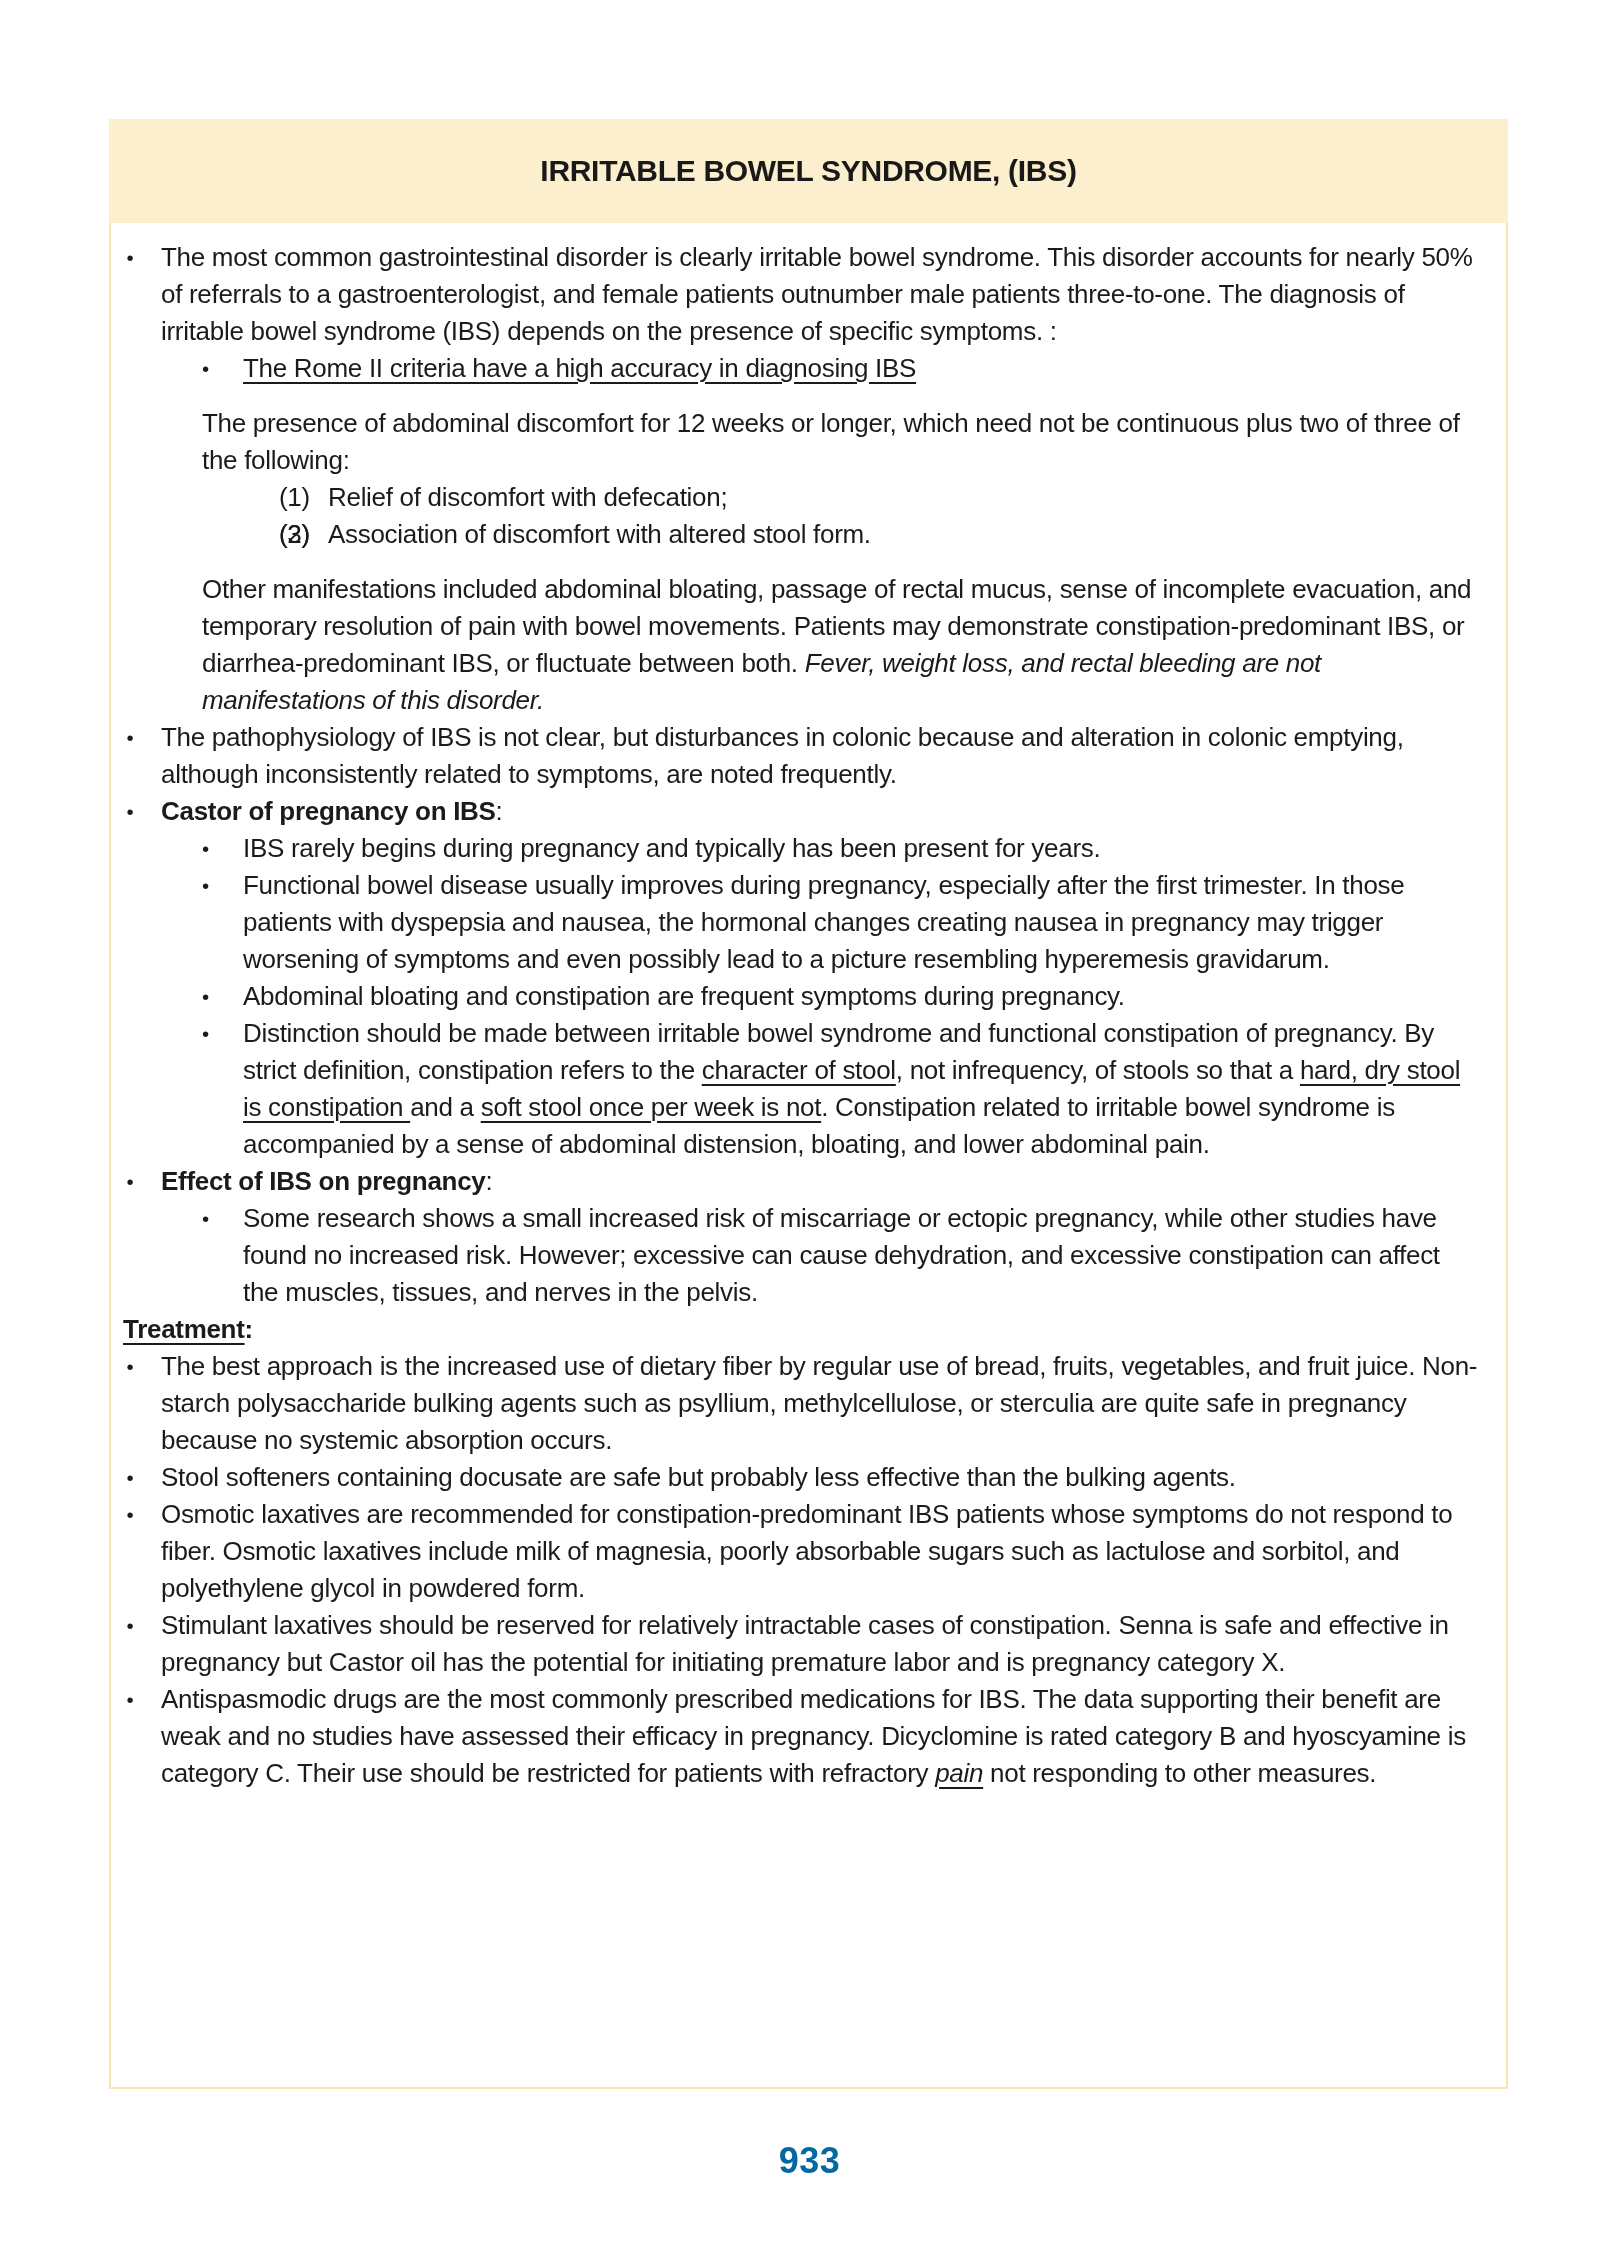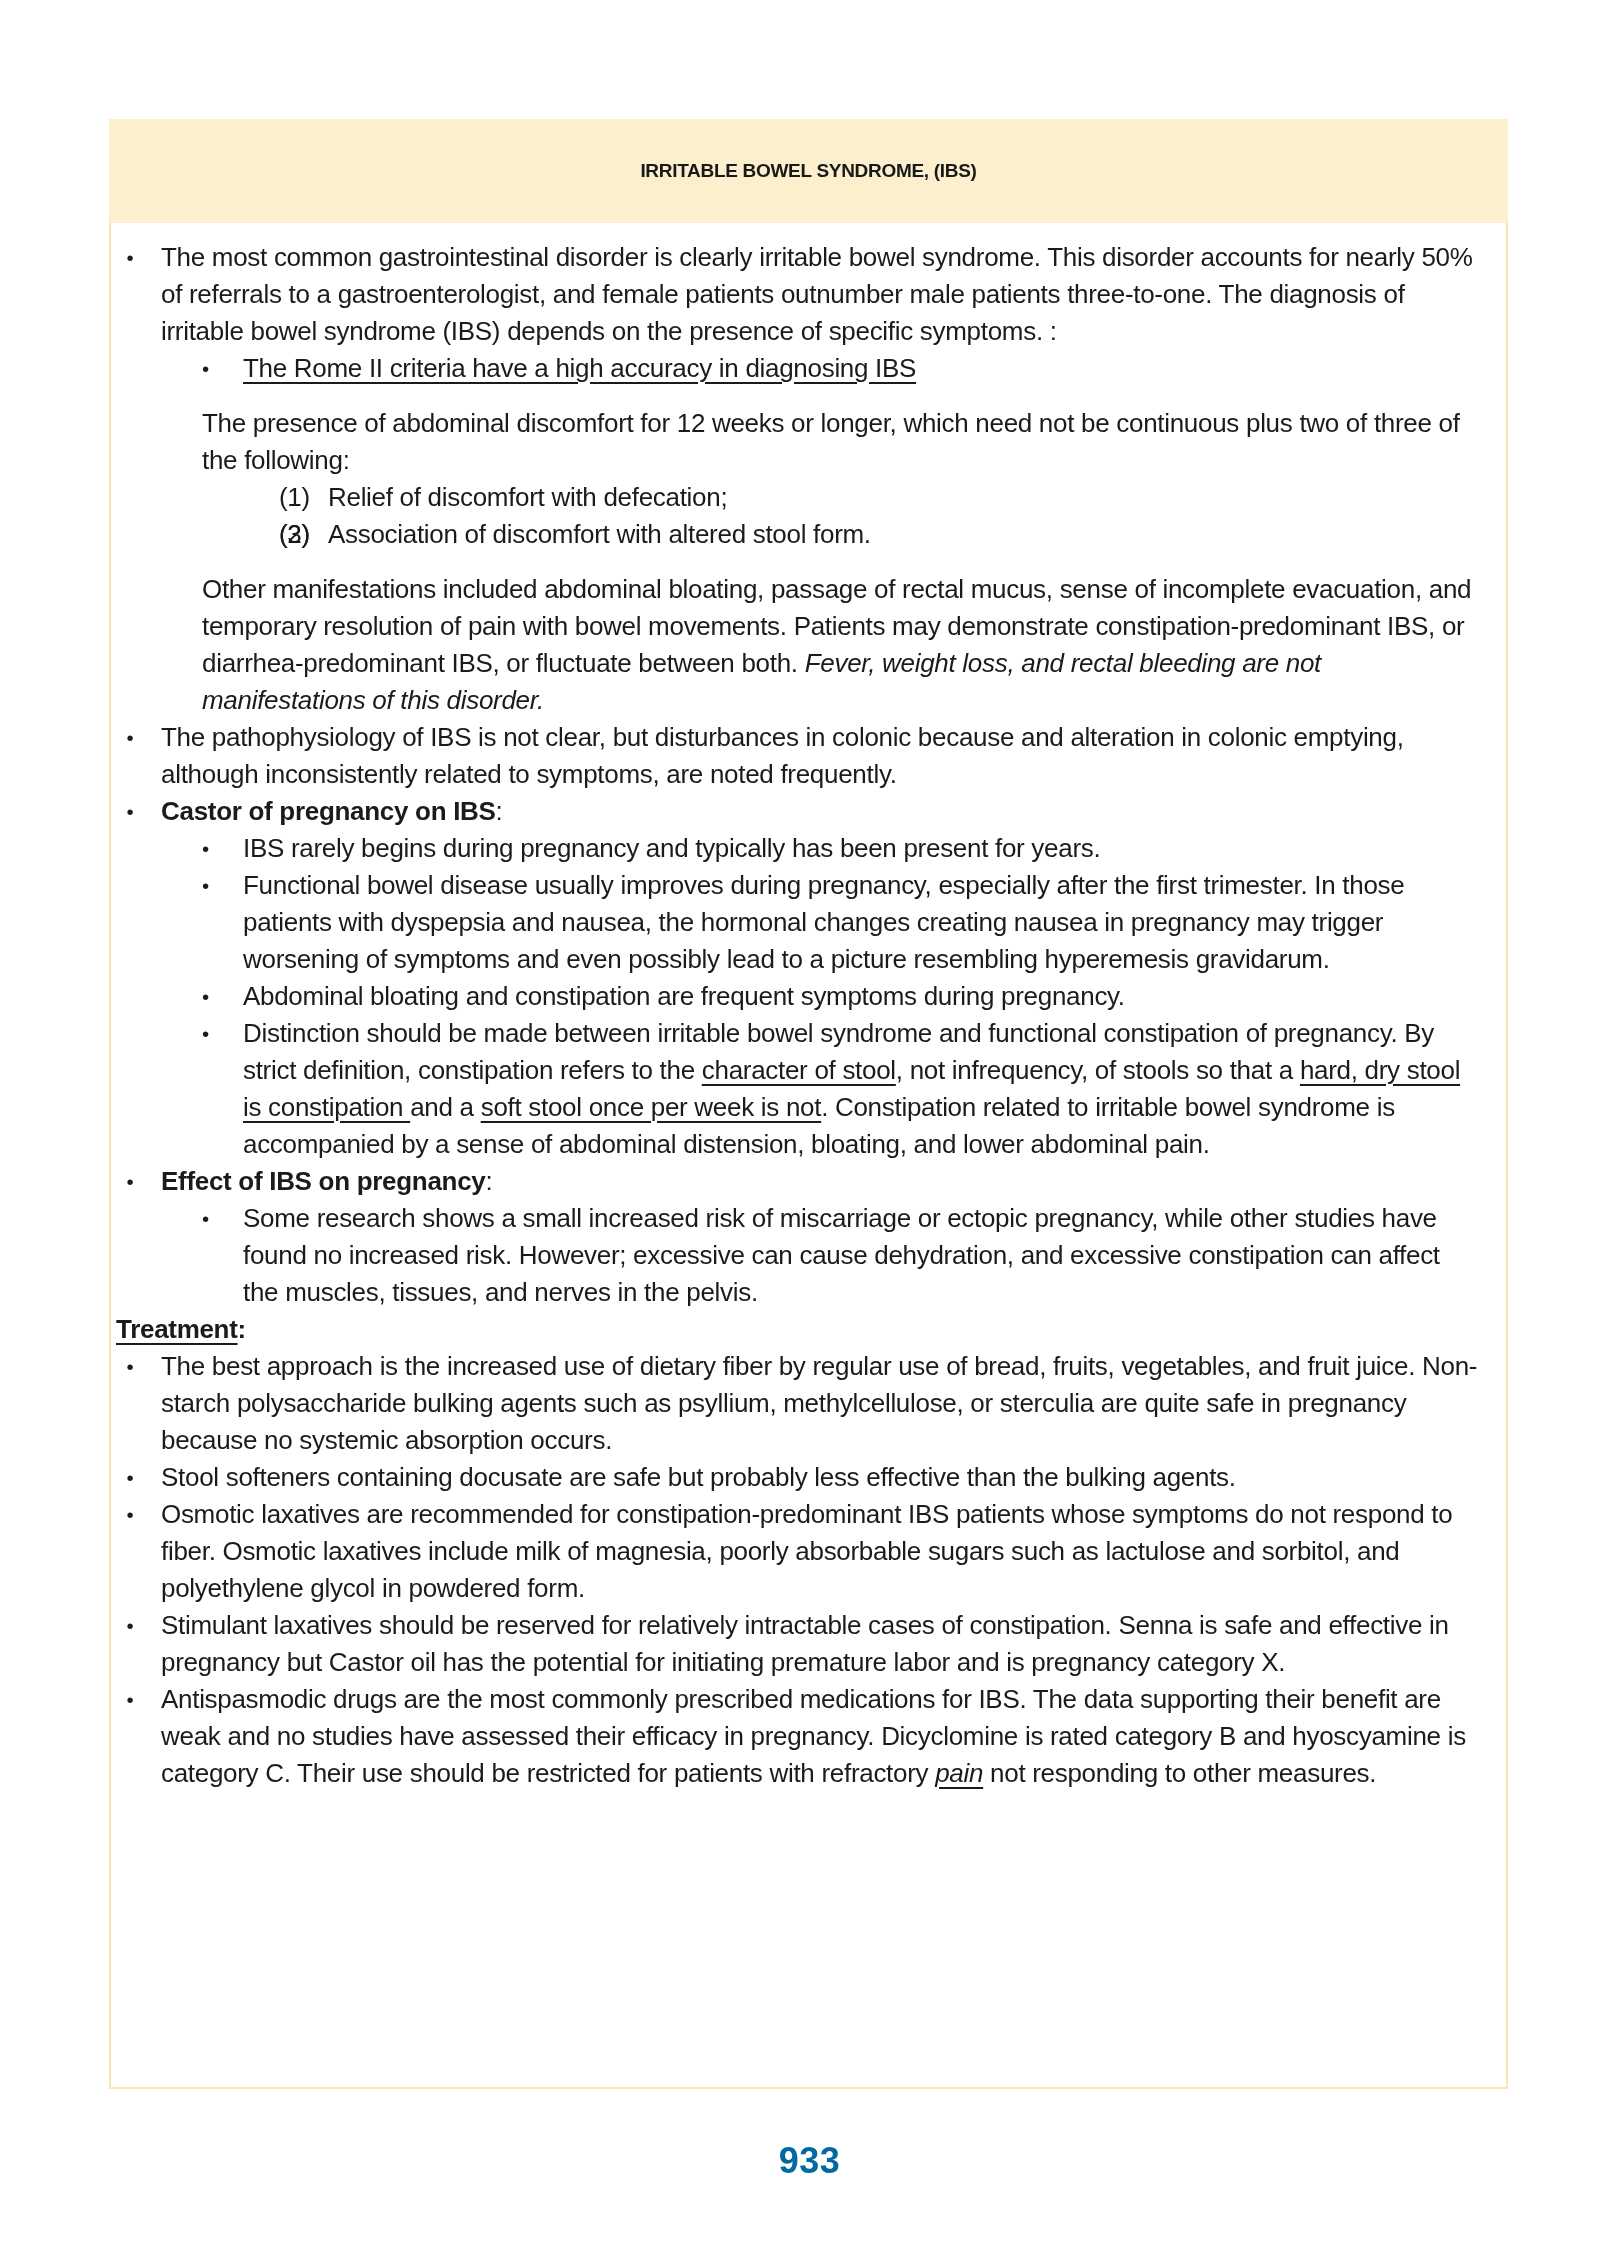--- a/index.html
+++ b/index.html
@@ -14,21 +14,21 @@
   }
   .banner{
     position:absolute;
     left:109px; top:119px;
     width:1399px; height:104px;
     background:#FBEFCE;
     display:flex; align-items:center; justify-content:center;
   }
   .banner .title{
     font-weight:700;
-    font-size:19px;
+    font-size:30px;
     letter-spacing:-0.3px;
     color:#191919;
   }
   .content-box{
     position:absolute;
     left:109px; top:223px;
     width:1399px;
     min-height:1866px;
     box-sizing:border-box;
     background:#ffffff;
@@ -50,21 +50,21 @@
     top:0;
     font-size:20.5px;
   }
   .li1{padding-left:50px;}
   .li1 > .marker{left:15.6px;}
   .li2{padding-left:132px;}
   .li2 > .marker{left:91px;}
   .cont{padding-left:91px;margin-top:18px;}
   .num{padding-left:217px;}
   .num > .numlabel{position:absolute; left:168px; top:0;}
-  .heading{padding-left:5px;}
+  .heading{padding-left:12px;}
   .run.b{font-weight:700;}
   .run.i{font-style:italic;}
   .run.u{
     text-decoration:underline;
     text-decoration-thickness:2.4px;
     text-underline-offset:4.9px;
   }
   .page-number{
     position:absolute;
     top:2140px;

